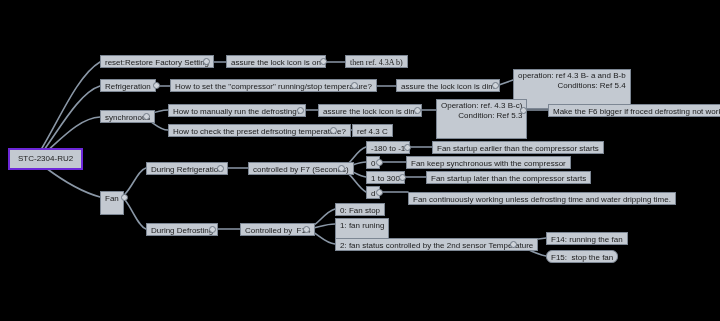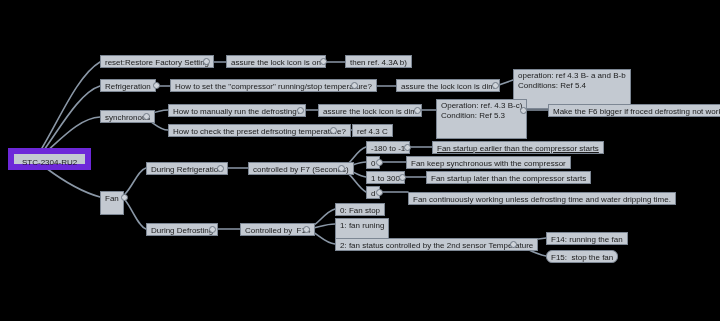--- a/index.html
+++ b/index.html
@@ -18,25 +18,25 @@
     border:1px solid #7d8794;
     color:#1b1b1b;
     font-size:8px;
     line-height:9.5px;
     padding:2px 4px 2px 4px;
     white-space:pre;
     letter-spacing:0px;
   }
   .node.root{
     background:#c3c9d1;
-    border:6px solid #6d28d9;
+    border:2px solid #6d28d9;
     font-size:8px;
     padding:4px 8px;
   }
-  .node.multi{white-space:pre-line;padding-top:1px;padding-bottom:18px;}
+  .node.multi{white-space:pre-line;padding-top:1px;padding-bottom:18px;text-align:right;}
   .collapser{
     position:absolute;
     width:7px;height:7px;
     border-radius:50%;
     background:#cfd4da;
     border:1px solid #6f7985;
     box-sizing:border-box;
   }
 </style>
 </head>
@@ -74,39 +74,39 @@
       <path d="M 307 229 C 318 226, 324 212, 335 209" fill="none" stroke="#8a97a6" stroke-width="1.6" stroke-linecap="round"></path>
       <path d="M 307 229 C 318 228, 324 224, 335 224" fill="none" stroke="#8a97a6" stroke-width="1.6" stroke-linecap="round"></path>
       <path d="M 307 229 C 318 233, 324 243, 335 244" fill="none" stroke="#8a97a6" stroke-width="1.6" stroke-linecap="round"></path>
       <path d="M 514 244 C 524 243, 534 239, 546 238" fill="none" stroke="#8a97a6" stroke-width="1.6" stroke-linecap="round"></path>
       <path d="M 514 244 C 524 246, 534 254, 546 256" fill="none" stroke="#8a97a6" stroke-width="1.6" stroke-linecap="round"></path>
     </svg>
   <div id="node-layer">
       <div class="node root" style="left: 8px; top: 148px; min-width: 68px; height: 22px;">STC-2304-RU2</div>
       <div class="node" style="left: 100px; top: 55px; min-width: 104px; height: 13px;">reset:Restore Factory Setting</div>
       <div class="node" style="left: 226px; top: 55px; min-width: 95px; height: 13px;">assure the lock icon is on</div>
-      <div class="node" style="left: 345px; top: 55px; min-width: 60px; height: 13px;">then ref. 4.3A b)</div>
+      <div class="node" style="left: 345px; top: 55px; min-width: 60px; height: 13px; font-family: Liberation Serif, serif;">then ref. 4.3A b)</div>
       <div class="node" style="left: 100px; top: 79px; min-width: 54px; height: 13px;">Refrigeration</div>
       <div class="node" style="left: 170px; top: 79px; min-width: 182px; height: 13px;">How to set the "compressor" running/stop temperature?</div>
       <div class="node" style="left: 396px; top: 79px; min-width: 97px; height: 13px;">assure the lock icon is dim</div>
       <div class="node multi" style="left: 513px; top: 69px; min-width: 108px;">operation: ref 4.3 B- a and B-b
 Conditions: Ref 5.4</div>
       <div class="node" style="left: 100px; top: 110px; min-width: 44px; height: 13px;">synchronous</div>
       <div class="node" style="left: 168px; top: 104px; min-width: 130px; height: 13px;">How to manually run the defrosting?</div>
       <div class="node" style="left: 318px; top: 104px; min-width: 97px; height: 13px;">assure the lock icon is dim</div>
       <div class="node multi" style="left: 436px; top: 99px; min-width: 85px;">Operation: ref. 4.3 B-c)
 Condition: Ref 5.3</div>
       <div class="node" style="left: 548px; top: 104px; min-width: 168px; height: 13px;">Make the F6 bigger if froced defrosting not works</div>
       <div class="node" style="left: 168px; top: 124px; min-width: 163px; height: 13px;">How to check the preset defrsoting temperature?</div>
       <div class="node" style="left: 352px; top: 124px; min-width: 36px; height: 13px;">ref 4.3 C</div>
       <div class="node" style="left: 100px; top: 191px; min-width: 22px; height: 24px;">Fan</div>
       <div class="node" style="left: 146px; top: 162px; min-width: 72px; height: 13px;">During Refrigeration</div>
       <div class="node" style="left: 248px; top: 162px; min-width: 91px; height: 13px;">controlled by F7 (Seconds)</div>
       <div class="node" style="left: 366px; top: 141px; min-width: 39px; height: 13px;">-180 to -1</div>
-      <div class="node" style="left: 432px; top: 141px; min-width: 163px; height: 13px; text-decoration: underline;">Fan startup earlier than the compressor starts</div>
+      <div class="node" style="left: 432px; top: 141px; min-width: 163px; height: 13px;">Fan startup earlier than the compressor starts</div>
       <div class="node" style="left: 366px; top: 156px; min-width: 11px; height: 13px;">0</div>
       <div class="node" style="left: 406px; top: 156px; min-width: 148px; height: 13px;">Fan keep synchronous with the compressor</div>
       <div class="node" style="left: 366px; top: 171px; min-width: 34px; height: 13px;">1 to 300</div>
       <div class="node" style="left: 426px; top: 171px; min-width: 155px; height: 13px;">Fan startup later than the compressor starts</div>
       <div class="node" style="left: 366px; top: 186px; min-width: 11px; height: 13px;">d</div>
       <div class="node" style="left: 408px; top: 192px; min-width: 238px; height: 13px;">Fan continuously working unless defrosting time and water dripping time.</div>
       <div class="node" style="left: 146px; top: 223px; min-width: 64px; height: 13px;">During Defrosting</div>
       <div class="node" style="left: 240px; top: 223px; min-width: 64px; height: 13px;">Controlled by  F14</div>
       <div class="node" style="left: 335px; top: 203px; min-width: 39px; height: 13px;">0: Fan stop</div>
       <div class="node" style="left: 335px; top: 218px; min-width: 42px; height: 25px;">1: fan runing</div>

